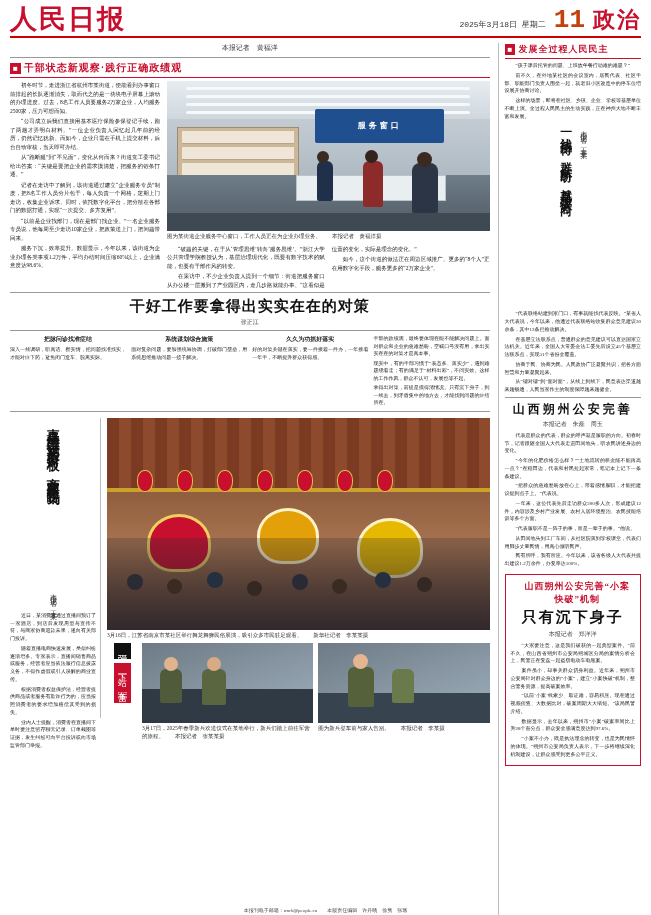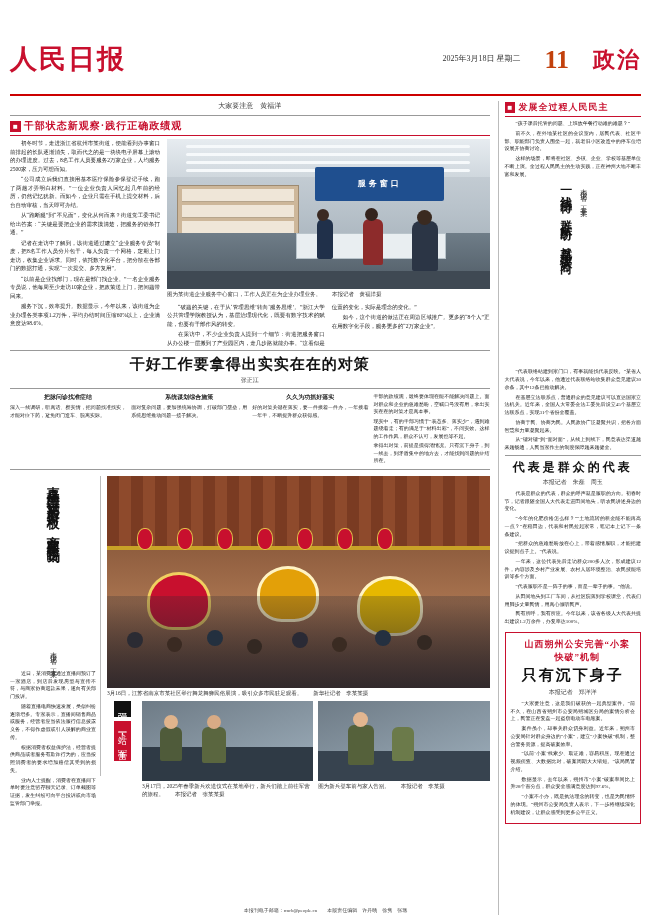--- a/index.html
+++ b/index.html
@@ -7,23 +7,23 @@
     width:651px;height:915px;
     background:#ffffff;
     font-family:"Liberation Serif","DejaVu Serif",serif;
     color:#111;
     overflow:hidden;
     position:relative;
   }
   .page{position:relative;width:651px;height:915px;box-sizing:border-box;padding:6px 10px 0 10px;}
 
   
-  .masthead{display:flex;align-items:flex-end;justify-content:space-between;border-bottom:2px solid #c00;padding-bottom:21px;margin-top:40px;}
+  .masthead{display:flex;align-items:flex-end;justify-content:space-between;border-bottom:2px solid #c00;padding-bottom:3px;}
   .logo{font-family:"Liberation Serif",serif;font-weight:bold;font-size:27px;letter-spacing:2px;color:#c8102e;line-height:1;}
-  .mast-right{display:flex;align-items:center;gap:24px;}
+  .mast-right{display:flex;align-items:flex-end;gap:8px;font-family:Liberation Mono, monospace;}
   .mast-date{font-size:8px;color:#333;padding-bottom:3px;}
   .mast-pageno{font-size:26px;font-weight:bold;color:#c2410c;line-height:1;}
   .mast-section{font-size:22px;font-weight:bold;color:#c8102e;line-height:1;letter-spacing:2px;}
 
   
   .cols{display:flex;gap:8px;margin-top:5px;height:880px;}
   .col-left{width:485px;position:relative;}
   .col-right{width:138px;position:relative;border-left:1px solid #bbb;padding-left:6px;}
 
   
@@ -106,21 +106,21 @@
       <div class="mast-date">2025年3月18日 星期二</div>
       <div class="mast-pageno">11</div>
       <div class="mast-section">政治</div>
     </div>
   </div>
 
   <div class="cols">
 
     <div class="col-left">
 
-      <div class="byline">大家要注意　黄福洋</div>
+      <div class="byline">本报记者　黄福洋</div>
       <div class="rule"></div>
 
       <div class="sectitle-row">
         <span class="redlabel">■</span>
         <span class="sectitle">干部状态新观察·践行正确政绩观</span>
       </div>
 
       <div style="display:flex;gap:7px;">
         <div style="width:150px;">
           <div class="body1">
@@ -285,21 +285,21 @@
 
       <div class="body1" style="font-size:5px;">
         <p>“代表联络站建到家门口，有事就能找代表反映。”某省人大代表说，今年以来，他通过代表联络站收集群众意见建议30余条，其中12条已推动解决。</p>
         <p>在基层立法联系点，普通群众的意见建议可以直达国家立法机关。近年来，全国人大常委会法工委先后设立45个基层立法联系点，实现31个省份全覆盖。</p>
         <p>协商于民、协商为民。人民政协广泛凝聚共识，把各方面智慧和力量凝聚起来。</p>
         <p>从“键对键”到“面对面”，从线上到线下，民意表达渠道越来越畅通，人民当家作主的制度保障越来越健全。</p>
       </div>
 
       <div class="rule"></div>
 
-      <div class="subhead-sm" style="font-size:12px;letter-spacing:3px;">代表是群众的代表</div>
+      <div class="subhead-sm" style="font-size:12px;letter-spacing:3px;">山西朔州公安完善</div>
       <div class="authorline">本报记者　朱磊　周玉</div>
 
       <div class="body1" style="font-size:5px;">
         <p>代表是群众的代表，群众的呼声就是履职的方向。初春时节，记者跟随全国人大代表走进田间地头，听农民讲述身边的变化。</p>
         <p>“今年的化肥价格怎么样？”“土地流转的租金能不能再高一点？”在稻田边，代表和村民拉起家常，笔记本上记下一条条建议。</p>
         <p>“把群众的急难愁盼放在心上，带着感情履职，才能把建议提到点子上。”代表说。</p>
         <p>一年来，这位代表先后走访群众200多人次，形成建议12件，内容涉及乡村产业发展、农村人居环境整治、农民技能培训等多个方面。</p>
         <p>“代表履职不是一阵子的事，而是一辈子的事。”他说。</p>
         <p>从田间地头到工厂车间，从社区院落到学校课堂，代表们用脚步丈量民情，用真心倾听民声。</p>
         <p>民有所呼，我有所应。今年以来，该省各级人大代表共提出建议1.2万余件，办复率达100%。</p>

